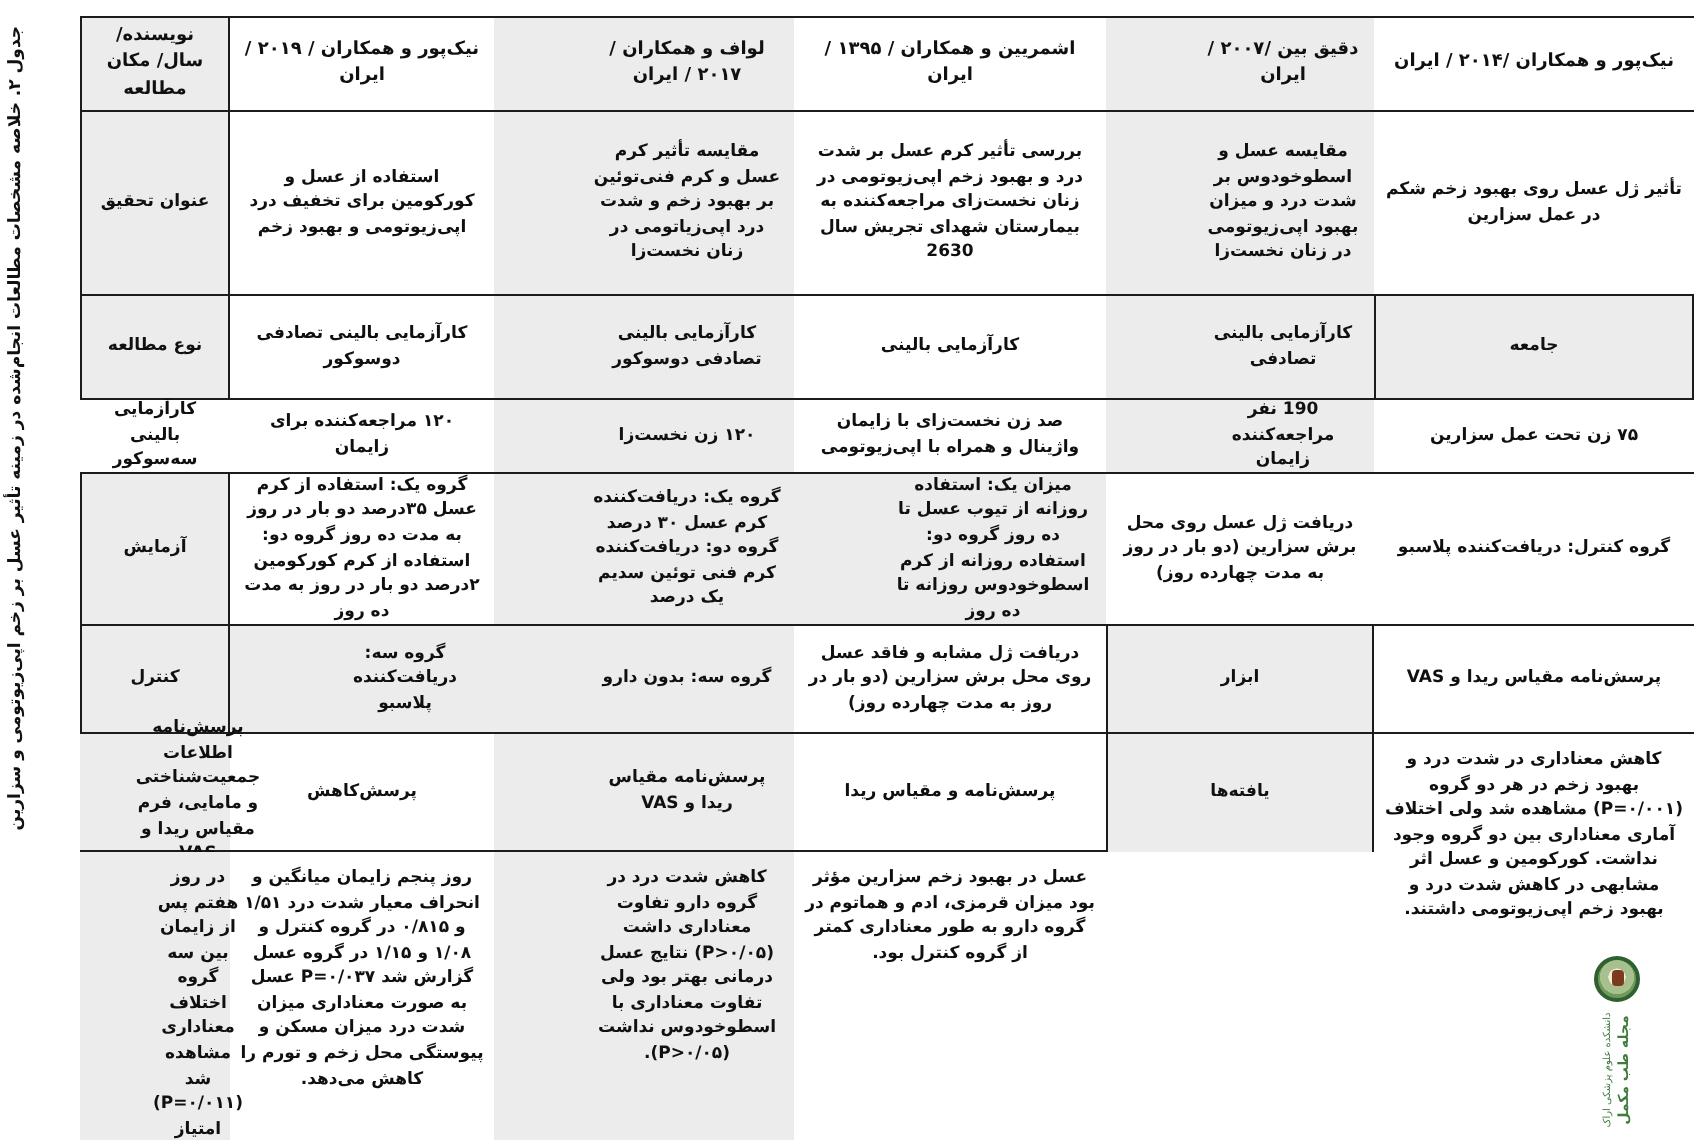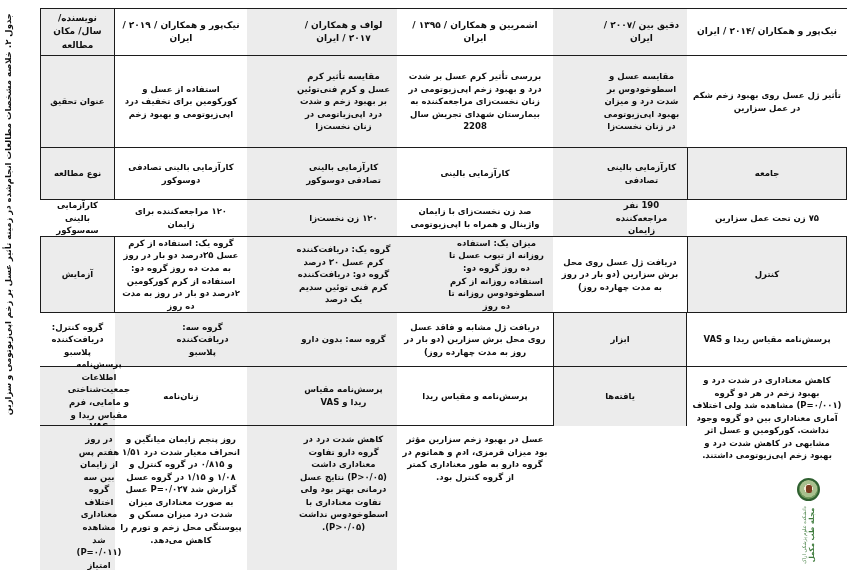--- a/index.html
+++ b/index.html
@@ -63,21 +63,21 @@
     <div class="cell c0 rt rb hdr">نویسنده/ سال/ مکان مطالعه</div>
     <div class="cell c1 rt rb hdr">نیک‌پور و همکاران / ۲۰۱۹ / ایران</div>
     <div class="cell c2 rt rb hdr">لواف و همکاران / ۲۰۱۷ / ایران</div>
     <div class="cell c3 rt rb hdr">اشمریین و همکاران / ۱۳۹۵ /ایران</div>
     <div class="cell c4 rt rb hdr">دقیق بین /۲۰۰۷ /ایران</div>
     <div class="cell c5 rt rb hdr">نیک‌پور و همکاران /۲۰۱۴ / ایران</div>
 
     <div class="cell c0 rb">عنوان تحقیق</div>
     <div class="cell c1 rb">استفاده از عسل و کورکومین برای تخفیف درد اپی‌زیوتومی و بهبود زخم</div>
     <div class="cell c2 rb">مقایسه تأثیر کرم عسل و کرم فنی‌توئین بر بهبود زخم و شدت درد اپی‌زیاتومی در زنان نخست‌زا</div>
-    <div class="cell c3 rb">بررسی تأثیر کرم عسل بر شدت درد و بهبود زخم اپی‌زیوتومی در زنان نخست‌زای مراجعه‌کننده به بیمارستان شهدای تجریش سال 2208</div>
+    <div class="cell c3 rb">بررسی تأثیر کرم عسل بر شدت درد و بهبود زخم اپی‌زیوتومی در زنان نخست‌زای مراجعه‌کننده به بیمارستان شهدای تجریش سال 2630</div>
     <div class="cell c4 rb">مقایسه عسل و اسطوخودوس بر شدت درد و میزان بهبود اپی‌زیوتومی در زنان نخست‌زا</div>
     <div class="cell c5 rb">تأثیر ژل عسل روی بهبود زخم شکم در عمل سزارین</div>
 
     <div class="cell c0 rb">نوع مطالعه</div>
     <div class="cell c1 rb">کارآزمایی بالینی تصادفی دوسوکور</div>
     <div class="cell c2 rb">کارآزمایی بالینی تصادفی دوسوکور</div>
     <div class="cell c3 rb">کارآزمایی بالینی</div>
     <div class="cell c4 rb">کارآزمایی بالینی تصادفی</div>
     <div class="cell c0 rb">جامعه</div>
 
@@ -87,30 +87,30 @@
     <div class="cell c3 rb">صد زن نخست‌زای با زایمان واژینال و همراه با اپی‌زیوتومی</div>
     <div class="cell c4 rb">190 نفر مراجعه‌کننده زایمان</div>
     <div class="cell c5 rb">۷۵ زن تحت عمل سزارین</div>
 
     <div class="cell c0 rb">آزمایش</div>
     <div class="cell c1 rb">گروه یک: استفاده از کرم عسل ۳۵درصد دو بار در روز به مدت ده روز گروه دو: استفاده از کرم کورکومین ۲درصد دو بار در روز به مدت ده روز</div>
     <div class="cell c2 rb">گروه یک: دریافت‌کننده کرم عسل ۳۰ درصد گروه دو: دریافت‌کننده کرم فنی توئین سدیم یک درصد</div>
     <div class="cell c4 rb">میزان یک: استفاده روزانه از تیوب عسل تا ده روز گروه دو: استفاده روزانه از کرم اسطوخودوس روزانه تا ده روز</div>
     <div class="cell c5 rb">دریافت ژل عسل روی محل برش سزارین (دو بار در روز به مدت چهارده روز)</div>
 
+    <div class="cell c1 rb">گروه کنترل: دریافت‌کننده پلاسبو</div>
     <div class="cell c0 rb">کنترل</div>
-    <div class="cell c1 rb">گروه کنترل: دریافت‌کننده پلاسبو</div>
     <div class="cell c2 rb">گروه سه: دریافت‌کننده پلاسبو</div>
     <div class="cell c4 rb">گروه سه: بدون دارو</div>
     <div class="cell c5 rb">دریافت ژل مشابه و فاقد عسل روی محل برش سزارین (دو بار در روز به مدت چهارده روز)</div>
 
     <div class="cell c0 rb">ابزار</div>
     <div class="cell c1 rb">پرسش‌نامه مقیاس ریدا و VAS</div>
     <div class="cell c2 rb">پرسش‌نامه اطلاعات جمعیت‌شناختی و مامایی، فرم مقیاس ریدا و VAS</div>
-    <div class="cell c3 rb">زنان‌نامه</div>
+    <div class="cell c3 rb">پرسش‌کاهش</div>
     <div class="cell c4 rb">پرسش‌نامه مقیاس ریدا و VAS</div>
     <div class="cell c5 rb">پرسش‌نامه و مقیاس ریدا</div>
 
     <div class="cell c0">یافته‌ها</div>
     <div class="cell c1 top">کاهش معناداری در شدت درد و بهبود زخم در هر دو گروه (P=۰/۰۰۱) مشاهده شد ولی اختلاف آماری معناداری بین دو گروه وجود نداشت. کورکومین و عسل اثر مشابهی در کاهش شدت درد و بهبود زخم اپی‌زیوتومی داشتند.</div>
     <div class="cell c2 top">در روز هفتم پس از زایمان بین سه گروه اختلاف معناداری مشاهده شد (P=۰/۰۱۱) امتیاز بهبود در گروه عسل (۹۳/۹ درصد) نسبت به دارونما (۷۸/۹ درصد) کمتر بود (P=۰/۰۰۵) که نشان‌دهنده بهبود بهتر زخم است. شدت درد در روز هفتم و چهاردهم پس از زایمان در سه گروه تفاوت معناداری نداشت (P=۰/۱۹ و P=۰/۸).</div>
     <div class="cell c3 top">روز پنجم زایمان میانگین و انحراف معیار شدت درد ۱/۵۱ و ۰/۸۱۵ در گروه کنترل و ۱/۰۸ و ۱/۱۵ در گروه عسل گزارش شد P=۰/۰۳۷ عسل به صورت معناداری میزان شدت درد میزان مسکن و پیوستگی محل زخم و تورم را کاهش می‌دهد.</div>
     <div class="cell c4 top">کاهش شدت درد در گروه دارو تفاوت معناداری داشت (P&gt;۰/۰۵) نتایج عسل درمانی بهتر بود ولی تفاوت معناداری با اسطوخودوس نداشت (P&gt;۰/۰۵).</div>
     <div class="cell c5 top">عسل در بهبود زخم سزارین مؤثر بود میزان قرمزی، ادم و هماتوم در گروه دارو به طور معناداری کمتر از گروه کنترل بود.</div>
 

